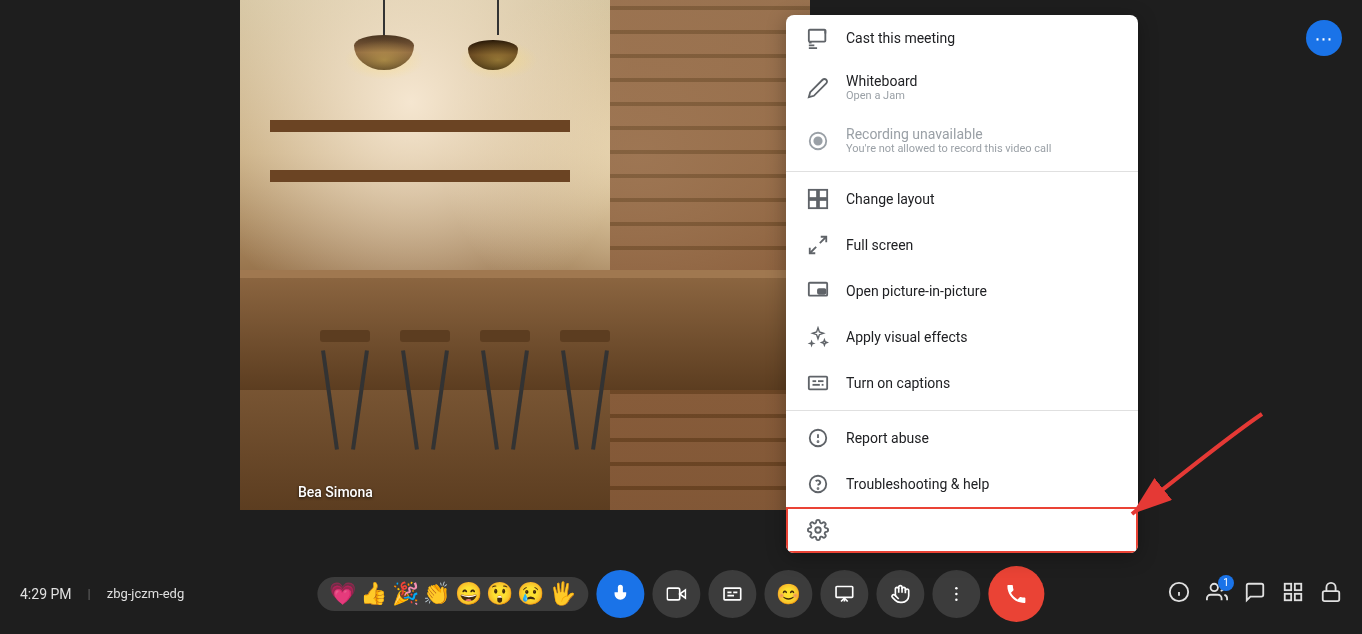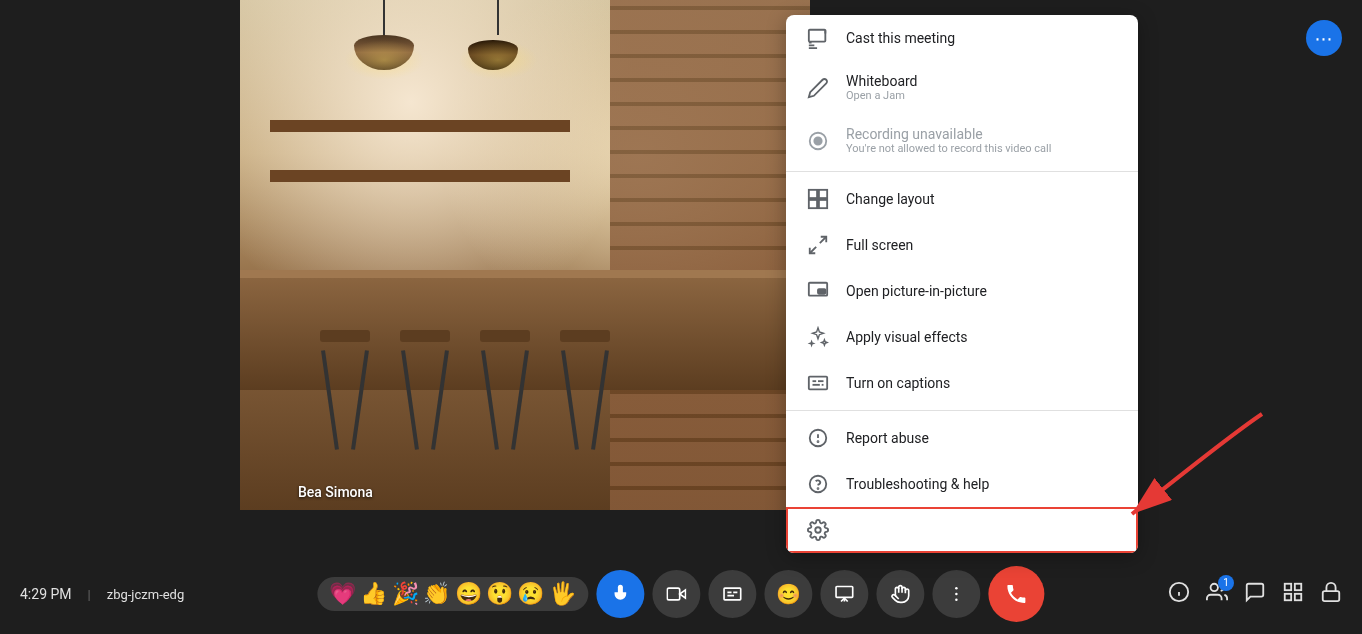--- a/index.html
+++ b/index.html
@@ -153,21 +153,21 @@
       height: 80px;
       background: #1e1e1e;
       display: flex;
       align-items: center;
       justify-content: space-between;
       padding: 0 20px;
     }
 
     .controls-left {
       display: flex;
-      align-items: flex-end;
+      align-items: flex-start;
       gap: 8px;
       color: #e0e0e0;
       font-size: 13px;
     }
 
     .time-code {
       color: #e0e0e0;
       font-size: 14px;
     }
 

